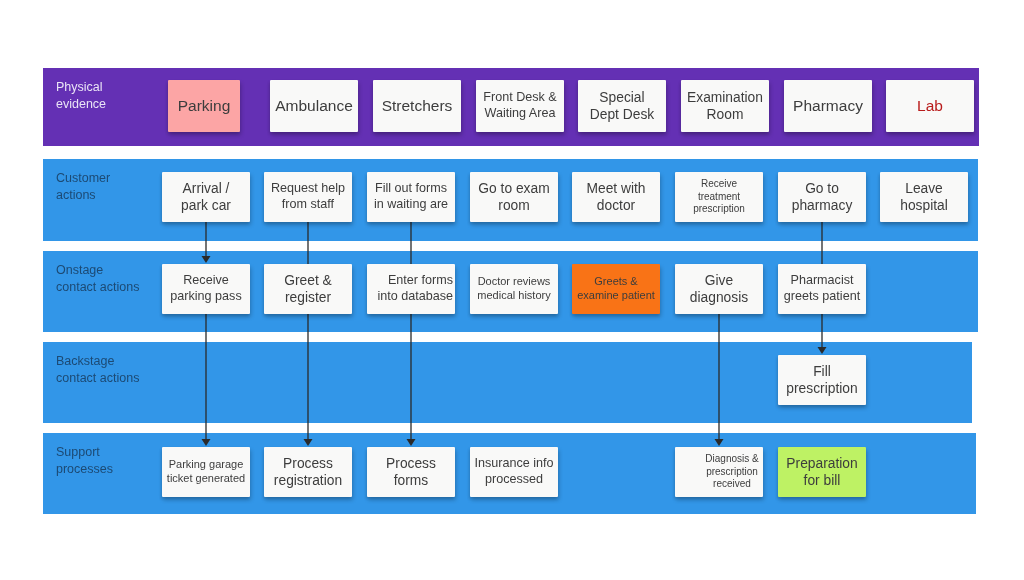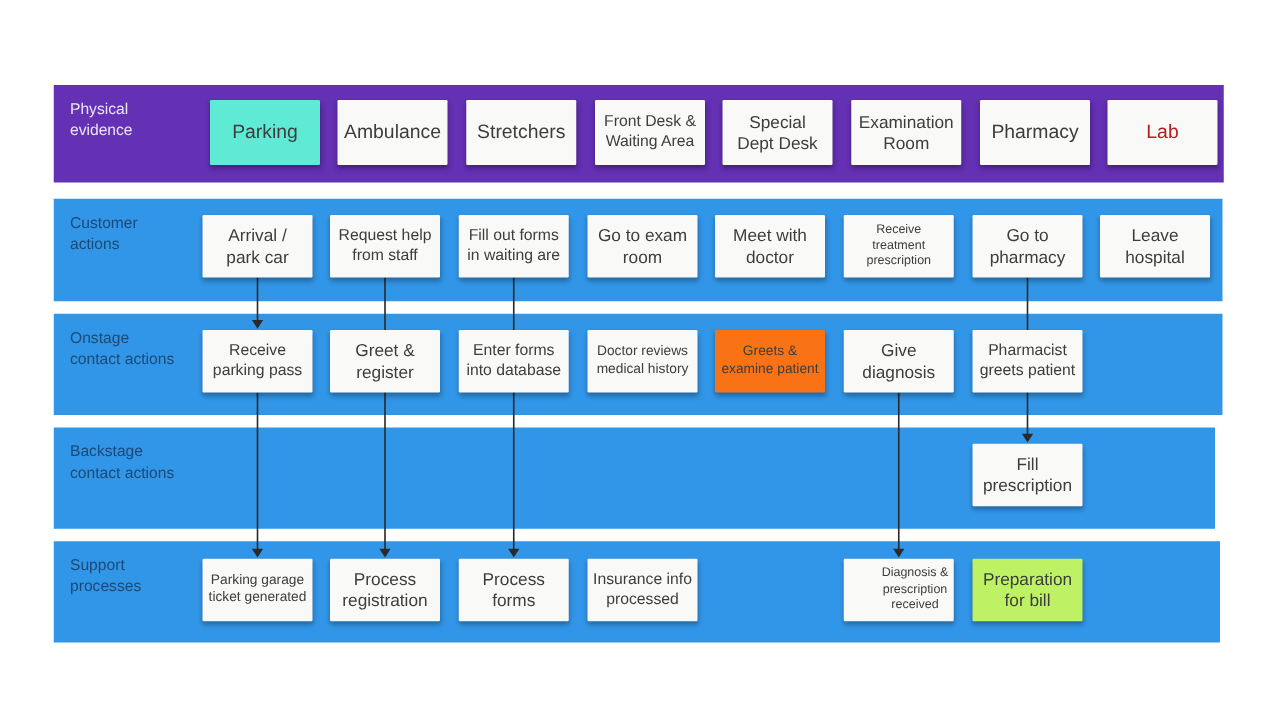--- a/index.html
+++ b/index.html
@@ -69,21 +69,21 @@
       <line x1="719" y1="314" x2="719" y2="441" stroke="#2a2a2a" stroke-width="1.3"></line>
       <polygon points="714.5,439 723.5,439 719,446" fill="#2a2a2a"></polygon>
       <line x1="822" y1="222" x2="822" y2="349" stroke="#2a2a2a" stroke-width="1.3"></line>
       <polygon points="817.5,347 826.5,347 822,354" fill="#2a2a2a"></polygon>
     </svg>
 
 <div class="lane" style="left: 43px; top: 68px; width: 936px; height: 78px; background: rgb(100, 48, 180);">
       <div class="lane-label" style="color: rgb(234, 228, 246);">Physical
 evidence</div>
     </div>
-    <div class="card size-xl" id="card-parking" style="left: 168px; top: 80px; width: 88px; height: 52px; background: #5eead4; color: rgb(61, 61, 61);"><span>Parking</span></div>
+    <div class="card size-xl" id="card-parking" style="left: 168px; top: 80px; width: 72px; height: 52px; background: #fca5a5; color: rgb(61, 61, 61);"><span>Parking</span></div>
     <div class="card size-xl" id="card-ambulance" style="left: 270px; top: 80px; width: 88px; height: 52px; background: rgb(249, 249, 248); color: rgb(61, 61, 61);"><span>Ambulance</span></div>
     <div class="card size-xl" id="card-stretchers" style="left: 373px; top: 80px; width: 88px; height: 52px; background: rgb(249, 249, 248); color: rgb(61, 61, 61);"><span>Stretchers</span></div>
     <div class="card size-md" id="card-front-desk-waiting-area" style="left: 476px; top: 80px; width: 88px; height: 52px; background: rgb(249, 249, 248); color: rgb(61, 61, 61);"><span>Front Desk &amp;
 Waiting Area</span></div>
     <div class="card size-lg" id="card-special-dept-desk" style="left: 578px; top: 80px; width: 88px; height: 52px; background: rgb(249, 249, 248); color: rgb(61, 61, 61);"><span>Special
 Dept Desk</span></div>
     <div class="card size-lg" id="card-examination-room" style="left: 681px; top: 80px; width: 88px; height: 52px; background: rgb(249, 249, 248); color: rgb(61, 61, 61);"><span>Examination
 Room</span></div>
     <div class="card size-xl" id="card-pharmacy" style="left: 784px; top: 80px; width: 88px; height: 52px; background: rgb(249, 249, 248); color: rgb(61, 61, 61);"><span>Pharmacy</span></div>
     <div class="card size-xl" id="card-lab" style="left: 886px; top: 80px; width: 88px; height: 52px; background: rgb(249, 249, 248); color: #b91c1c;"><span>Lab</span></div>
@@ -109,21 +109,21 @@
     <div class="card size-lg" id="card-leave-hospital" style="left: 880px; top: 172px; width: 88px; height: 50px; background: rgb(249, 249, 248); color: rgb(61, 61, 61);"><span>Leave
 hospital</span></div>
     <div class="lane" style="left: 43px; top: 251px; width: 935px; height: 81px; background: rgb(50, 150, 232);">
       <div class="lane-label" style="color: rgb(28, 74, 116);">Onstage
 contact actions</div>
     </div>
     <div class="card size-md" id="card-receive-parking-pass" style="left: 162px; top: 264px; width: 88px; height: 50px; background: rgb(249, 249, 248); color: rgb(61, 61, 61);"><span>Receive
 parking pass</span></div>
     <div class="card size-lg" id="card-greet-and-register" style="left: 264px; top: 264px; width: 88px; height: 50px; background: rgb(249, 249, 248); color: rgb(61, 61, 61);"><span>Greet &amp;
 register</span></div>
-    <div class="card size-md" id="card-enter-forms-into-database" style="left: 367px; top: 264px; width: 88px; height: 50px; background: rgb(249, 249, 248); color: rgb(61, 61, 61);"><span>Enter forms
+    <div class="card size-md" id="card-enter-forms-into-database" style="left: 367px; top: 264px; width: 88px; height: 50px; background: rgb(249, 249, 248); color: rgb(61, 61, 61); text-align: right;"><span>Enter forms
 into database</span></div>
     <div class="card size-sm" id="card-doctor-reviews-medical-history" style="left: 470px; top: 264px; width: 88px; height: 50px; background: rgb(249, 249, 248); color: rgb(61, 61, 61);"><span>Doctor reviews
 medical history</span></div>
     <div class="card size-sm" id="card-greets-and-examine-patient" style="left: 572px; top: 264px; width: 88px; height: 50px; background: #f97316; color: rgb(61, 61, 61);"><span>Greets &amp;
 examine patient</span></div>
     <div class="card size-lg" id="card-give-diagnosis" style="left: 675px; top: 264px; width: 88px; height: 50px; background: rgb(249, 249, 248); color: rgb(61, 61, 61);"><span>Give
 diagnosis</span></div>
     <div class="card size-md" id="card-pharmacist-greets-patient" style="left: 778px; top: 264px; width: 88px; height: 50px; background: rgb(249, 249, 248); color: rgb(61, 61, 61);"><span>Pharmacist
 greets patient</span></div>
     <div class="lane" style="left: 43px; top: 342px; width: 929px; height: 81px; background: rgb(50, 150, 232);">

